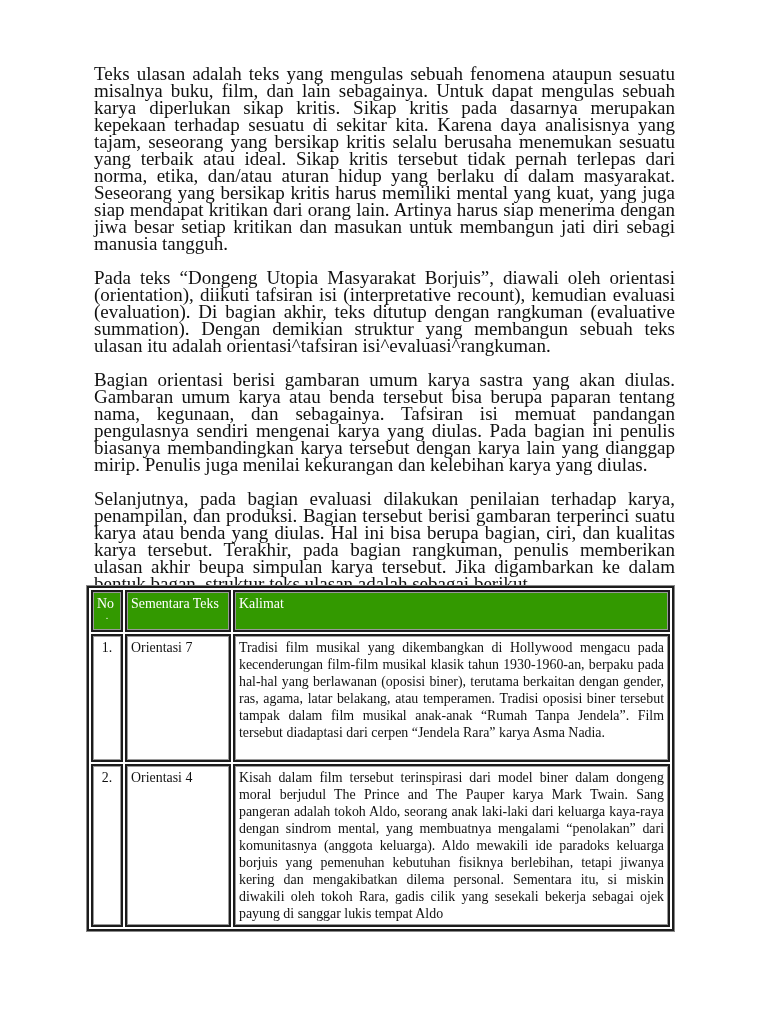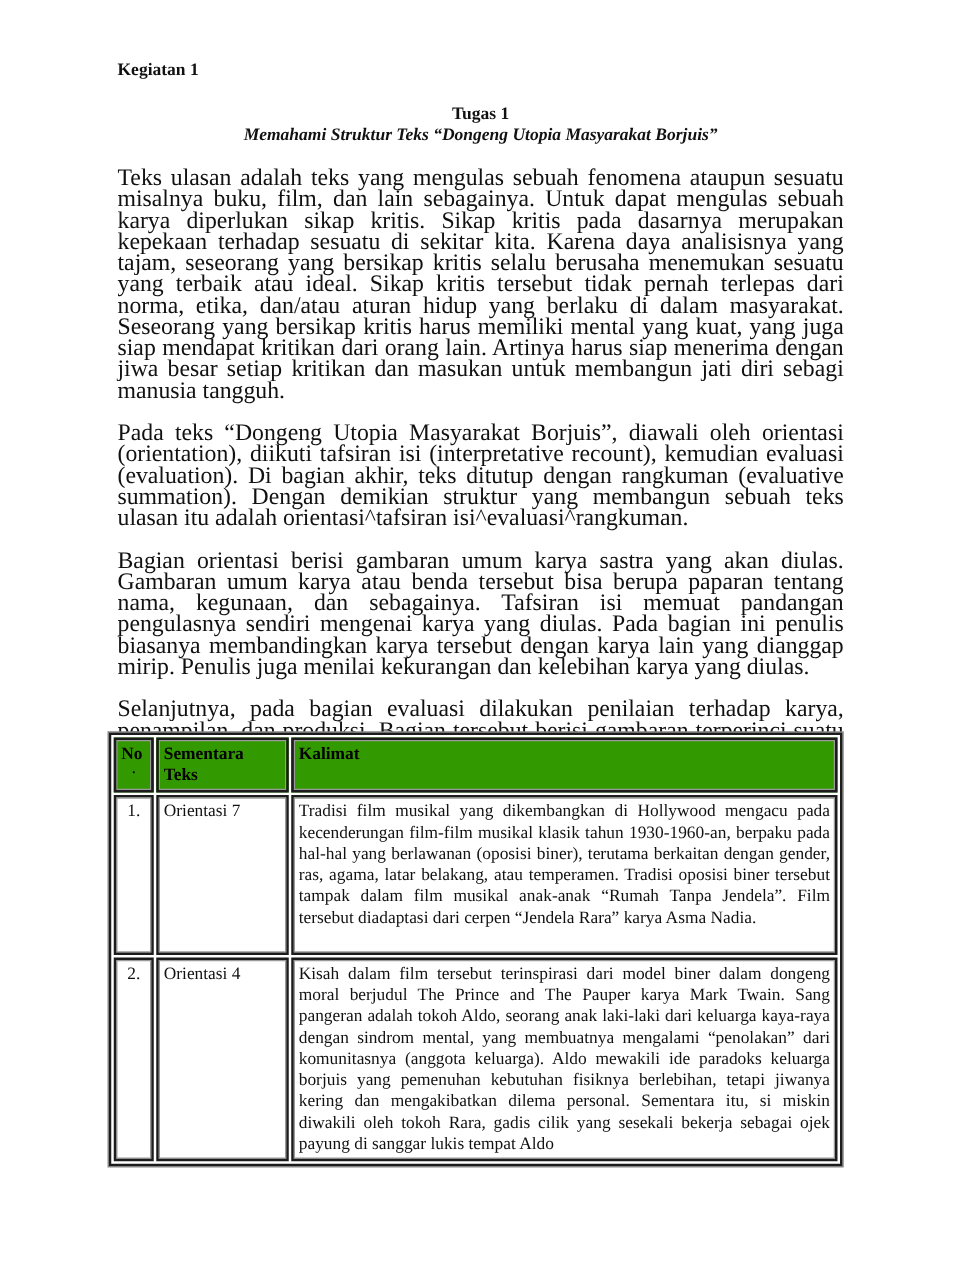--- a/index.html
+++ b/index.html
@@ -59,44 +59,39 @@
     table.struktur td, table.struktur th {
       border: 2px solid #1c1c1c;
       box-shadow: inset 0 0 0 1px #9a9a9a;
       vertical-align: top;
       font-size: 13.9px;
       line-height: 17px;
       padding: 3px 4px;
     }
     table.struktur thead th {
       background: #339900;
-      color: #000000;
-      font-weight: bold;
+      color: #ffffff;
+      font-weight: normal;
       height: 32px;
       text-align: left;
     }
     table.struktur thead th.col-kalimat { text-align: left; }
     .col-no { width: 20px; text-align: center; }
     .col-struktur { width: 94px; }
     .no-dot { display:block; font-size: 10px; line-height: 8px; text-align:center; }
     td.cell-kalimat { text-align: justify; }
     td.cell-no { text-align: center; }
     tr.row-1 td { height: 118px; }
     tr.row-2 td { height: 152px; }
   </style>
 </head>
 <body>
 
 <div class="page">
-  <div class="heading-line">Kegiatan 1</div>
 
-  <div class="title-block">
-    <div>Tugas 1</div>
-    <div class="subtitle">Memahami Struktur Teks “Dongeng Utopia Masyarakat Borjuis”</div>
-  </div>
 
   <p class="para p1">Teks ulasan adalah teks yang mengulas sebuah fenomena ataupun sesuatu misalnya buku, film, dan lain sebagainya. Untuk dapat mengulas sebuah karya diperlukan sikap kritis. Sikap kritis pada dasarnya merupakan kepekaan terhadap sesuatu di sekitar kita. Karena daya analisisnya yang tajam, seseorang yang bersikap kritis selalu berusaha menemukan sesuatu yang terbaik atau ideal. Sikap kritis tersebut tidak pernah terlepas dari norma, etika, dan/atau aturan hidup yang berlaku di dalam masyarakat. Seseorang yang bersikap kritis harus memiliki mental yang kuat, yang juga siap mendapat kritikan dari orang lain. Artinya harus siap menerima dengan jiwa besar setiap kritikan dan masukan untuk membangun jati diri sebagi manusia tangguh.</p>
   <p class="para">Pada teks “Dongeng Utopia Masyarakat Borjuis”, diawali oleh orientasi (orientation), diikuti tafsiran isi (interpretative recount), kemudian evaluasi (evaluation). Di bagian akhir, teks ditutup dengan rangkuman (evaluative summation). Dengan demikian struktur yang membangun sebuah teks ulasan itu adalah orientasi^tafsiran isi^evaluasi^rangkuman.</p>
   <p class="para">Bagian orientasi berisi gambaran umum karya sastra yang akan diulas. Gambaran umum karya atau benda tersebut bisa berupa paparan tentang nama, kegunaan, dan sebagainya. Tafsiran isi memuat pandangan pengulasnya sendiri mengenai karya yang diulas. Pada bagian ini penulis biasanya membandingkan karya tersebut dengan karya lain yang dianggap mirip. Penulis juga menilai kekurangan dan kelebihan karya yang diulas.</p>
   <p class="para">Selanjutnya, pada bagian evaluasi dilakukan penilaian terhadap karya, penampilan, dan produksi. Bagian tersebut berisi gambaran terperinci suatu karya atau benda yang diulas. Hal ini bisa berupa bagian, ciri, dan kualitas karya tersebut. Terakhir, pada bagian rangkuman, penulis memberikan ulasan akhir beupa simpulan karya tersebut. Jika digambarkan ke dalam bentuk bagan, struktur teks ulasan adalah sebagai berikut.</p>
 </div>
 
 <table class="struktur">
   <thead>
     <tr>

